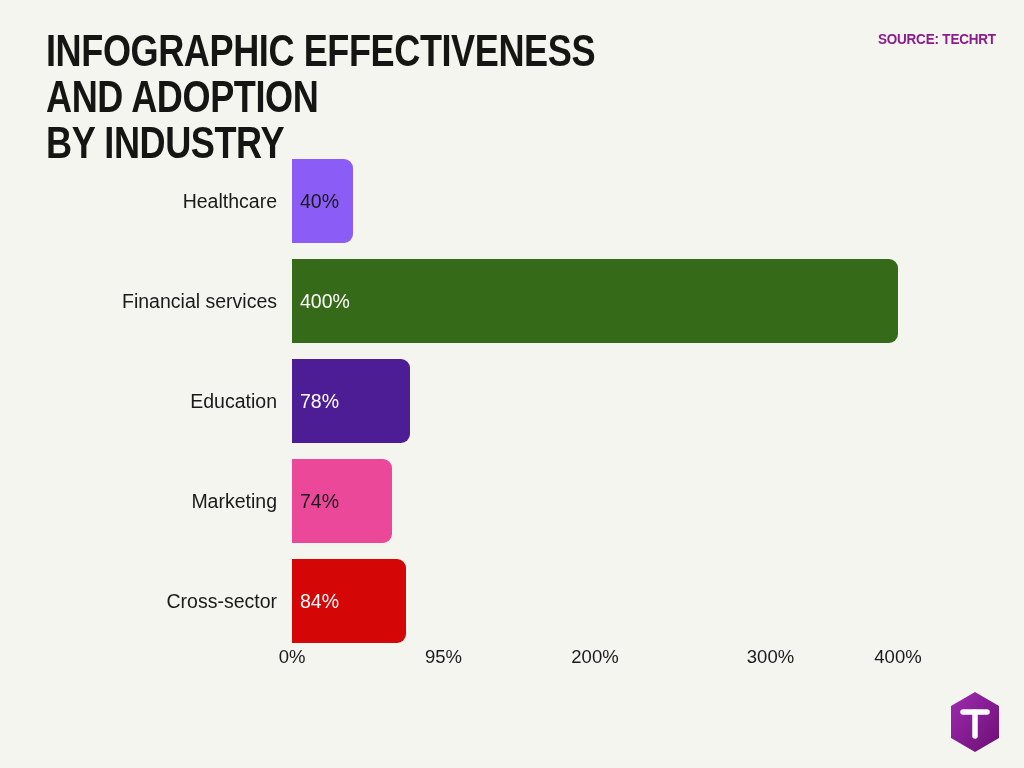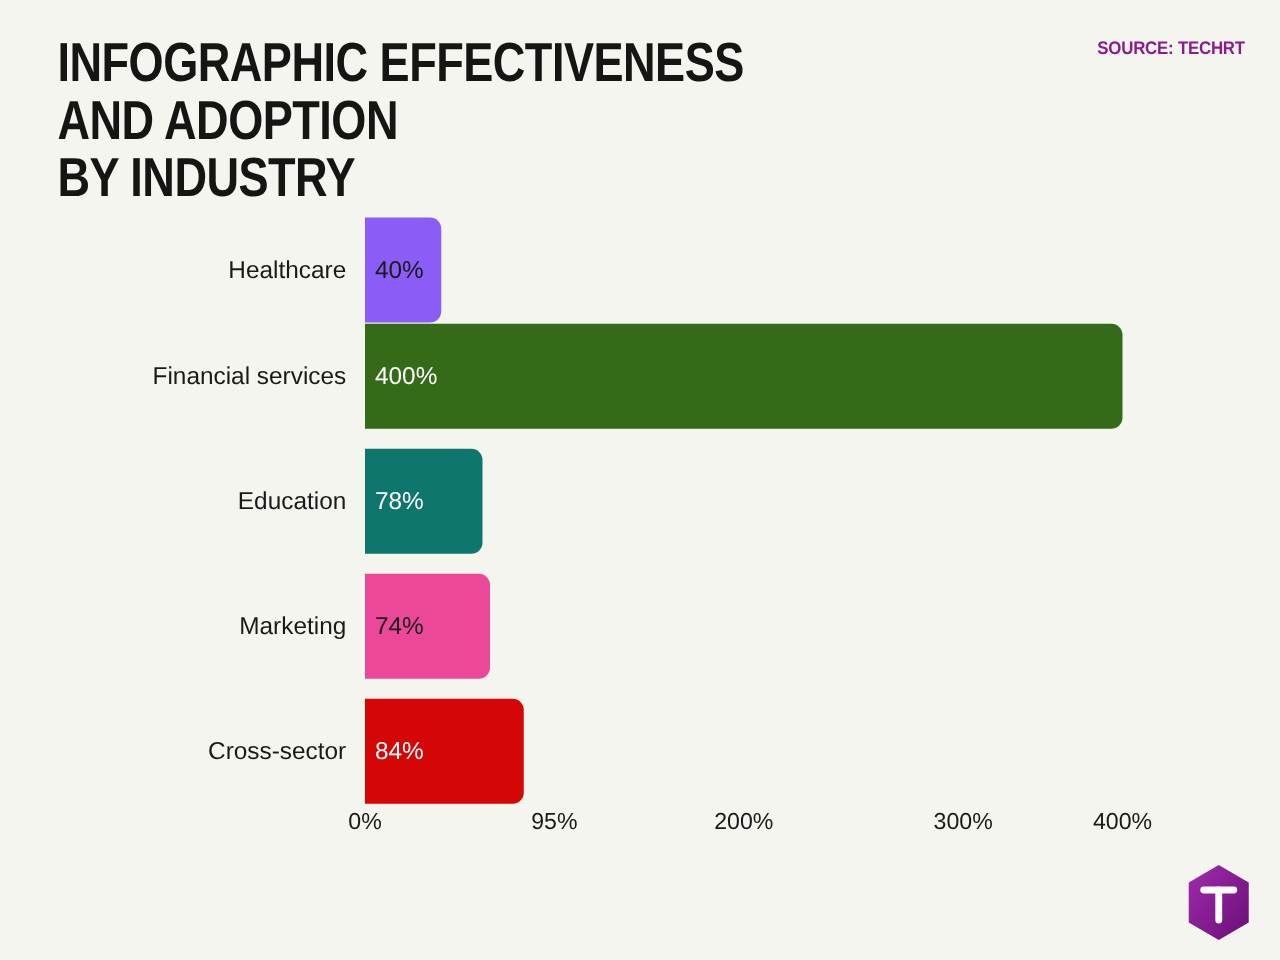--- a/index.html
+++ b/index.html
@@ -126,47 +126,47 @@
 </head>
 <body>
 
 <div id="header">
   <div id="chart-title">INFOGRAPHIC EFFECTIVENESS AND ADOPTION
 BY INDUSTRY</div>
   <div id="source-label">SOURCE: TECHRT</div>
 </div>
 
 <div id="plot">
-    <div class="bar-row" style="top: 34px;">
+    <div class="bar-row" style="top: 19px;">
       <div class="cat-label">Healthcare</div>
       <div class="bar" style="width: 61px; background: #8b5cf6;">
         <span class="bar-value" style="color: rgb(26, 26, 26);">40%</span>
       </div>
     </div>
     <div class="bar-row" style="top: 119px;">
       <div class="cat-label">Financial services</div>
       <div class="bar" style="width: 606px; background: rgb(53, 107, 24);">
         <span class="bar-value" style="color: rgb(255, 255, 255);">400%</span>
       </div>
     </div>
     <div class="bar-row" style="top: 219px;">
       <div class="cat-label">Education</div>
-      <div class="bar" style="width: 94px; background: #0f766e;">
+      <div class="bar" style="width: 118px; background: #4c1d95;">
         <span class="bar-value" style="color: rgb(255, 255, 255);">78%</span>
       </div>
     </div>
     <div class="bar-row" style="top: 319px;">
       <div class="cat-label">Marketing</div>
       <div class="bar" style="width: 100px; background: #ec4899;">
         <span class="bar-value" style="color: rgb(26, 26, 26);">74%</span>
       </div>
     </div>
     <div class="bar-row" style="top: 419px;">
       <div class="cat-label">Cross-sector</div>
-      <div class="bar" style="width: 127px; background: rgb(212, 6, 6);">
+      <div class="bar" style="width: 114px; background: rgb(212, 6, 6);">
         <span class="bar-value" style="color: rgb(255, 255, 255);">84%</span>
       </div>
     </div>
   </div>
 
 <div id="axis">
     <div class="tick" style="left: 292px;">0%</div>
     <div class="tick" style="left: 443.5px;">95%</div>
     <div class="tick" style="left: 595px;">200%</div>
     <div class="tick" style="left: 746.5px; margin-left: 24px;">300%</div>

